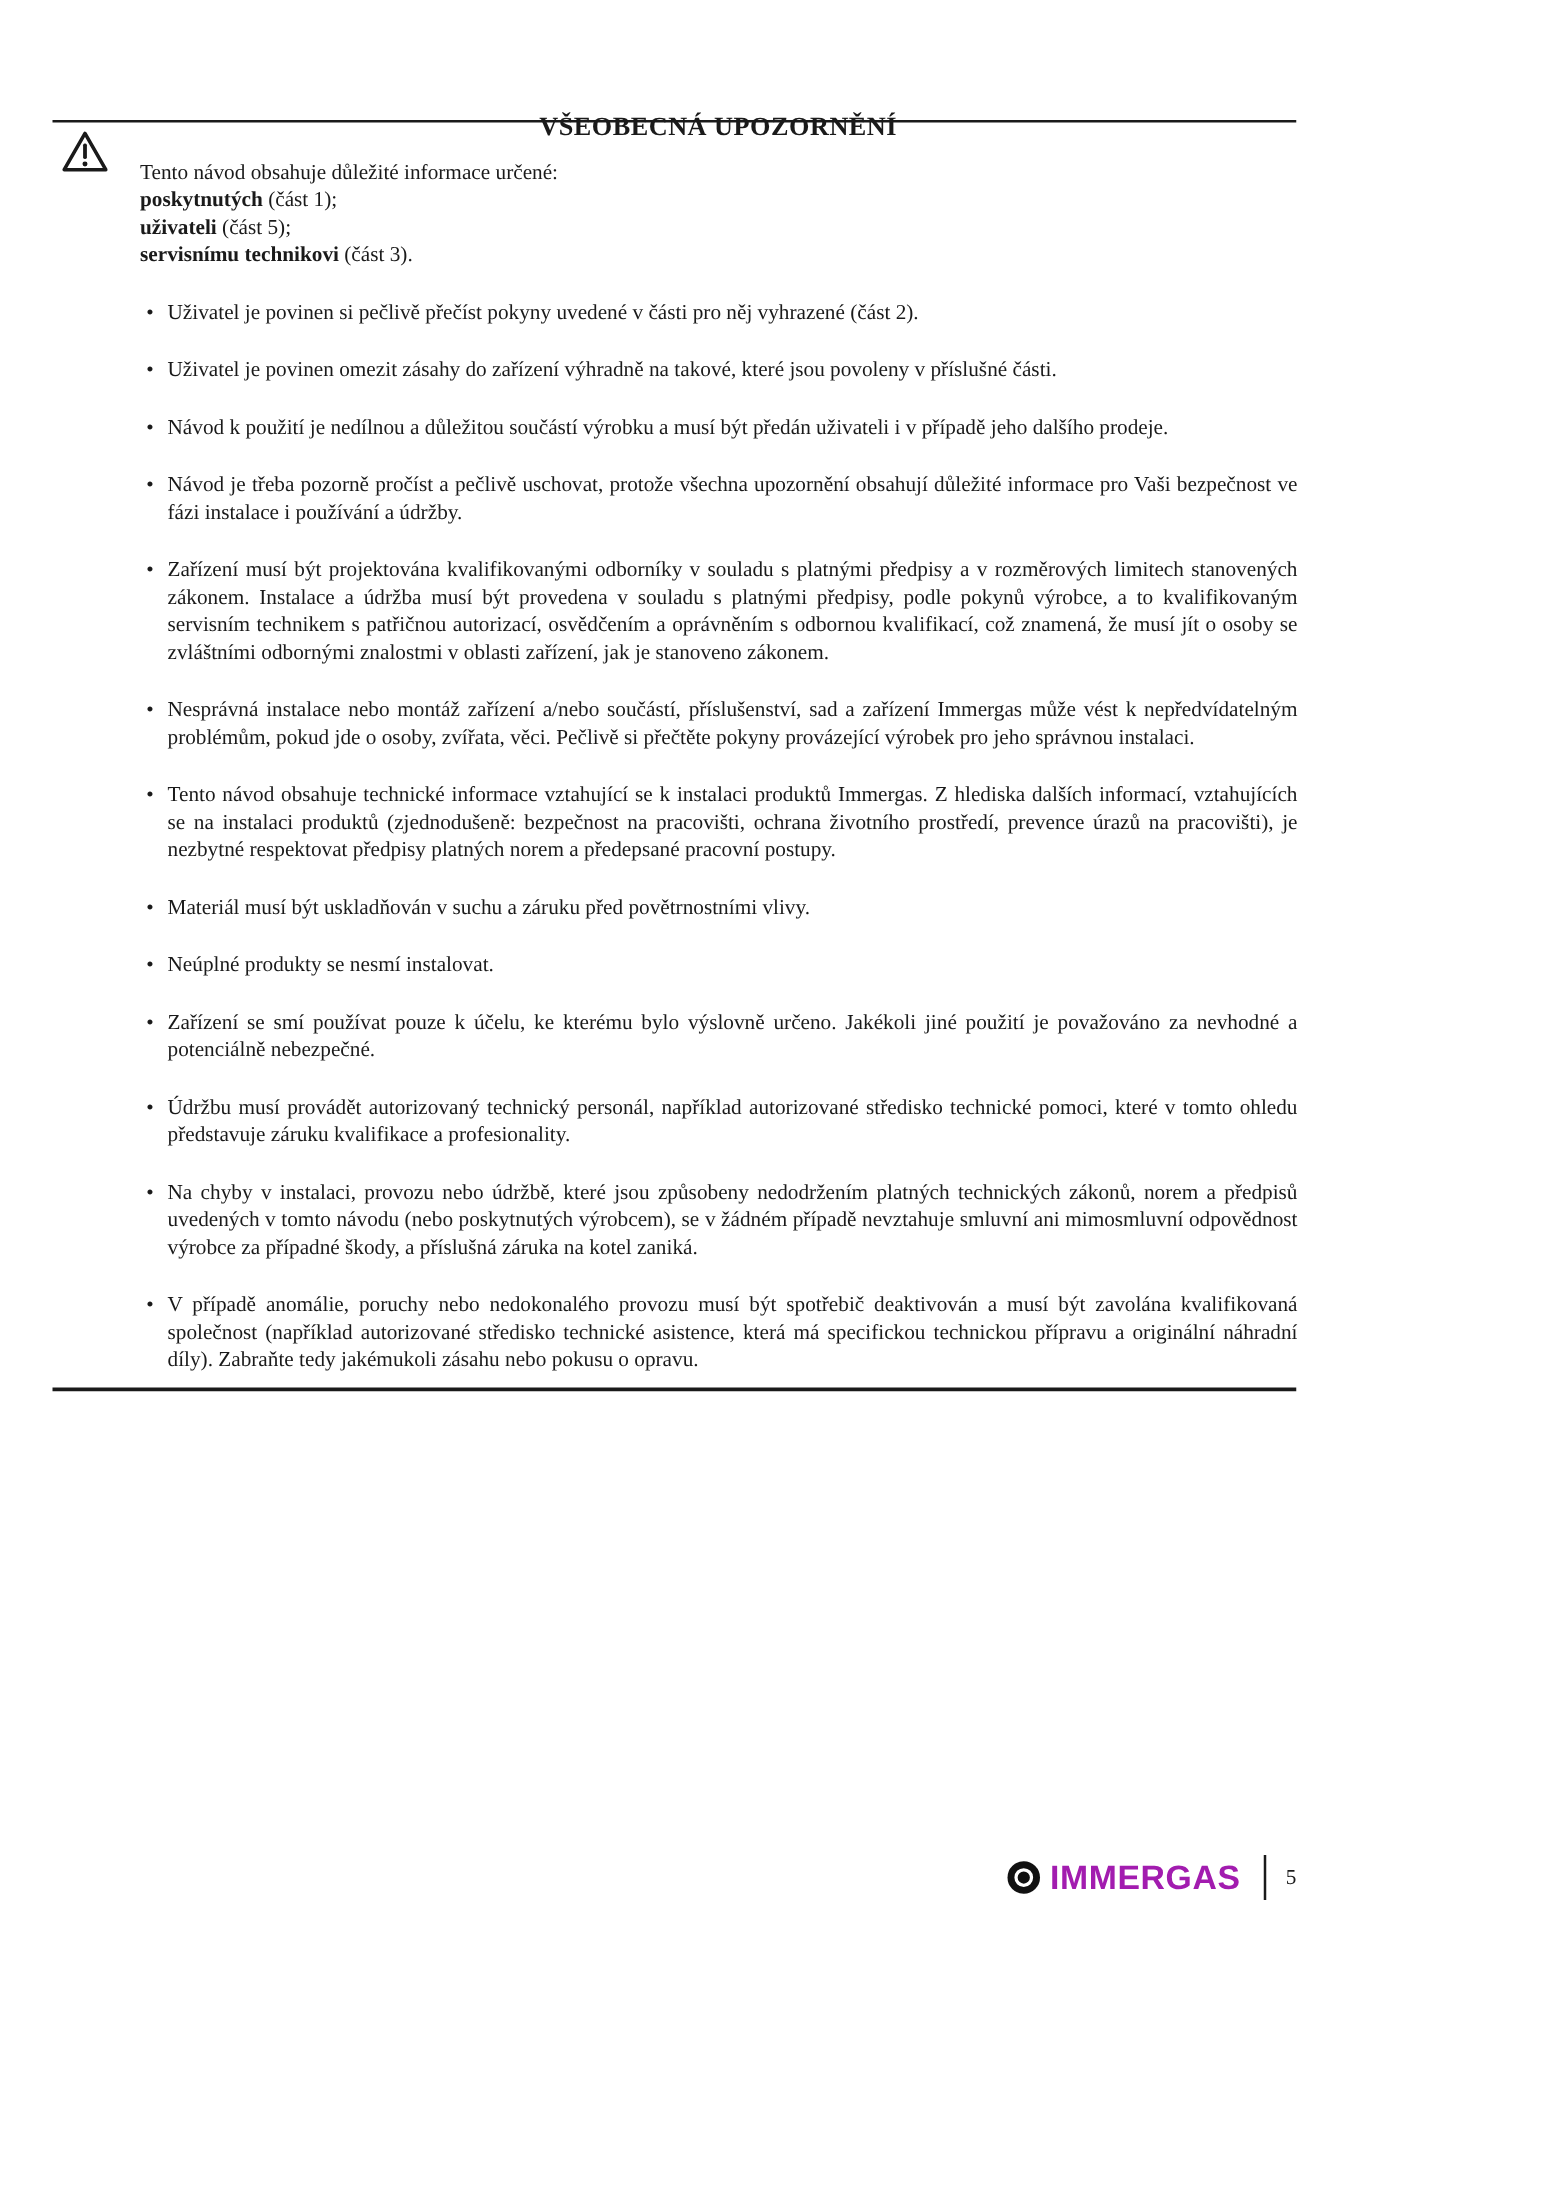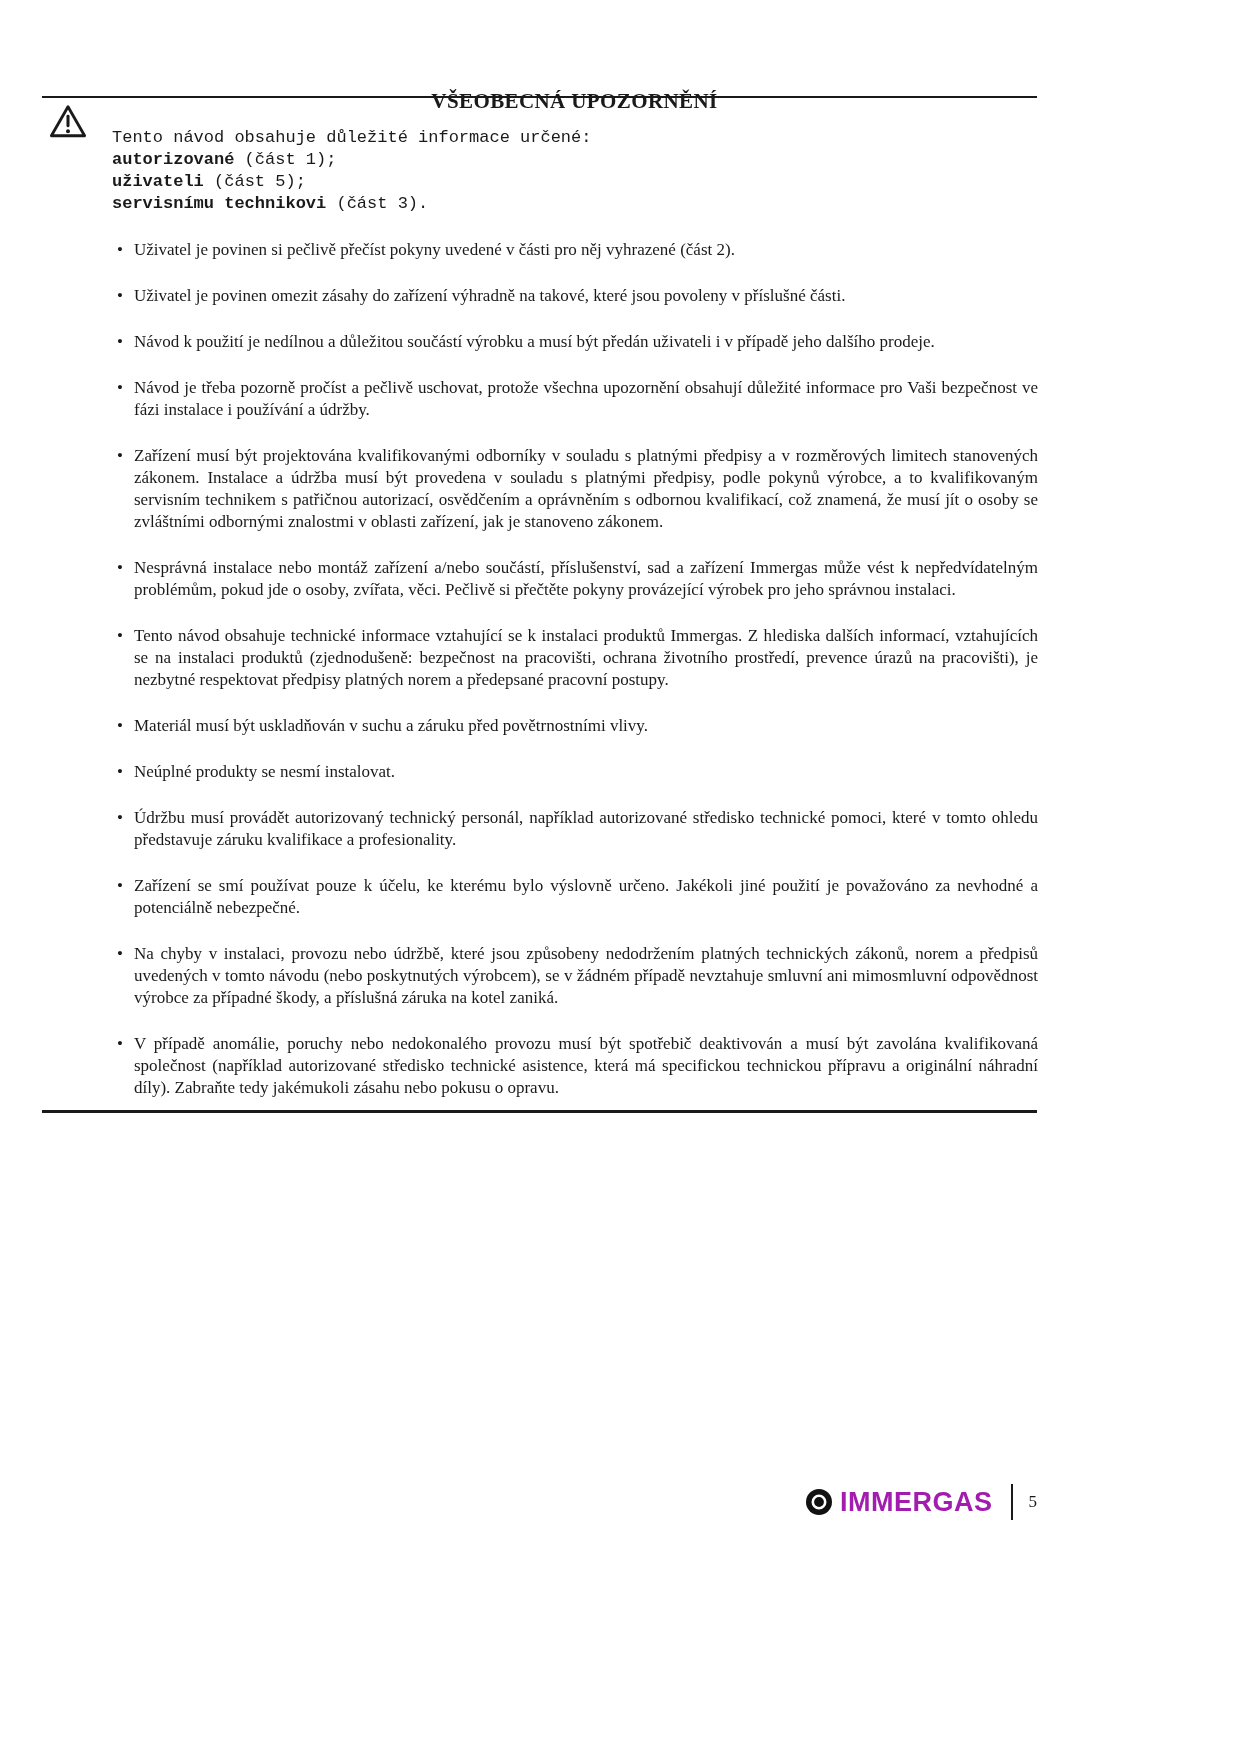--- a/index.html
+++ b/index.html
@@ -41,21 +41,21 @@
   }
   .content {
     position: absolute;
     left: 112px;
     top: 127px;
     width: 926px;
     font-size: 17px;
     line-height: 22px;
     text-align: left;
   }
-  .intro p { text-align: left; font-family: Liberation Mono, monospace; }
+  .intro p { text-align: left; }
   .intro .aud b { font-weight: bold; }
   .bullets {
     list-style: none;
     margin-top: 7px;
   }
   .bullets li {
     position: relative;
     padding-left: 22px;
     margin-bottom: 6px;
     text-align: justify;
@@ -116,37 +116,37 @@
 
   <svg class="warning-icon" viewBox="0 0 40 36">
     <path d="M20 2.5 L37.5 33 L2.5 33 Z" fill="none" stroke="#1a1a1a" stroke-width="3" stroke-linejoin="round"></path>
     <rect x="18.4" y="11" width="3.2" height="13" rx="1.4" fill="#1a1a1a"></rect>
     <circle cx="20" cy="28.3" r="2.1" fill="#1a1a1a"></circle>
   </svg>
 
   <div class="content">
     <div class="intro">
       <p>Tento návod obsahuje důležité informace určené:</p>
-      <p class="aud"><b>autorizované</b><span> (část 1);</span></p>
+      <p class="aud"><b>poskytnutých</b><span> (část 1);</span></p>
       <p class="aud"><b>uživateli</b><span> (část 5);</span></p>
       <p class="aud"><b>servisnímu technikovi</b><span> (část 3).</span></p>
     </div>
 
     <ul class="bullets">
       <li>Uživatel je povinen si pečlivě přečíst pokyny uvedené v části pro něj vyhrazené (část 2).</li>
       <li>Uživatel je povinen omezit zásahy do zařízení výhradně na takové, které jsou povoleny v příslušné části.</li>
       <li>Návod k použití je nedílnou a důležitou součástí výrobku a musí být předán uživateli i v případě jeho dalšího prodeje.</li>
       <li>Návod je třeba pozorně pročíst a pečlivě uschovat, protože všechna upozornění obsahují důležité informace pro Vaši bezpečnost ve fázi instalace i používání a údržby.</li>
       <li>Zařízení musí být projektována kvalifikovanými odborníky v souladu s platnými předpisy a v rozměrových limitech stanovených zákonem. Instalace a údržba musí být provedena v souladu s platnými předpisy, podle pokynů výrobce, a to kvalifikovaným servisním technikem s patřičnou autorizací, osvědčením a oprávněním s odbornou kvalifikací, což znamená, že musí jít o osoby se zvláštními odbornými znalostmi v oblasti zařízení, jak je stanoveno zákonem.</li>
       <li>Nesprávná instalace nebo montáž zařízení a/nebo součástí, příslušenství, sad a zařízení Immergas může vést k nepředvídatelným problémům, pokud jde o osoby, zvířata, věci. Pečlivě si přečtěte pokyny provázející výrobek pro jeho správnou instalaci.</li>
       <li>Tento návod obsahuje technické informace vztahující se k instalaci produktů Immergas. Z hlediska dalších informací, vztahujících se na instalaci produktů (zjednodušeně: bezpečnost na pracovišti, ochrana životního prostředí, prevence úrazů na pracovišti), je nezbytné respektovat předpisy platných norem a předepsané pracovní postupy.</li>
       <li>Materiál musí být uskladňován v suchu a záruku před povětrnostními vlivy.</li>
       <li>Neúplné produkty se nesmí instalovat.</li>
+      <li>Zařízení se smí používat pouze k účelu, ke kterému bylo výslovně určeno. Jakékoli jiné použití je považováno za nevhodné a potenciálně nebezpečné.</li>
       <li>Údržbu musí provádět autorizovaný technický personál, například autorizované středisko technické pomoci, které v tomto ohledu představuje záruku kvalifikace a profesionality.</li>
-      <li>Zařízení se smí používat pouze k účelu, ke kterému bylo výslovně určeno. Jakékoli jiné použití je považováno za nevhodné a potenciálně nebezpečné.</li>
       <li>Na chyby v instalaci, provozu nebo údržbě, které jsou způsobeny nedodržením platných technických zákonů, norem a předpisů uvedených v tomto návodu (nebo poskytnutých výrobcem), se v žádném případě nevztahuje smluvní ani mimosmluvní odpovědnost výrobce za případné škody, a příslušná záruka na kotel zaniká.</li>
       <li>V případě anomálie, poruchy nebo nedokonalého provozu musí být spotřebič deaktivován a musí být zavolána kvalifikovaná společnost (například autorizované středisko technické asistence, která má specifickou technickou přípravu a originální náhradní díly). Zabraňte tedy jakémukoli zásahu nebo pokusu o opravu.</li>
     </ul>
 
     <div class="bottom-rule"></div>
   </div>
 
   <div class="footer">
     <div class="brand">
       <svg class="brand-icon" viewBox="0 0 28 28">

